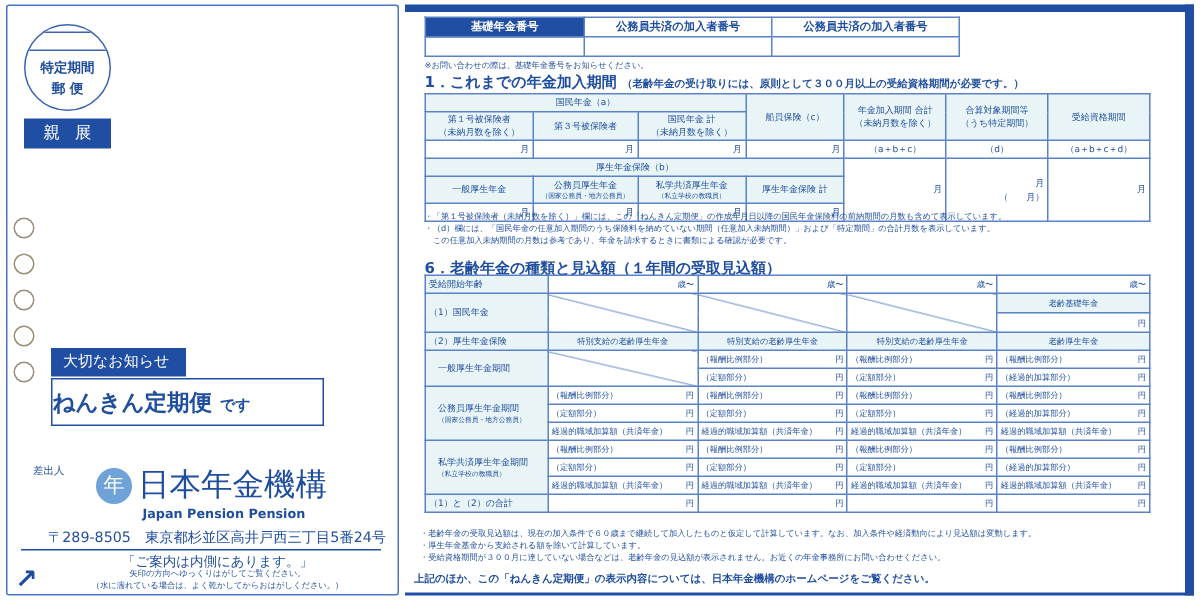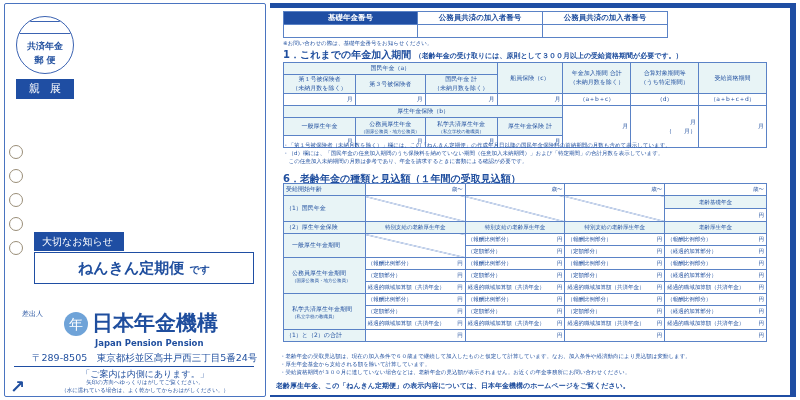--- a/index.html
+++ b/index.html
@@ -5,25 +5,25 @@
 *{box-sizing:border-box;margin:0;padding:0}
 body{width:800px;height:400px;background:#fff;position:relative;overflow:hidden;font-family:"DejaVu Sans",sans-serif;color:#1f4e9e}
 .abs{position:absolute}
 .left-panel{left:4px;top:3px;width:262px;height:394px;border:1.5px solid #4a74c0;border-radius:2px}
 .stamp{left:16px;top:16px;width:58px;height:58px;border:1.5px solid #3b63b2;border-radius:50%;text-align:center;font-size:9px;line-height:14px;padding-top:22px;font-weight:bold;overflow:hidden}
 .stamp::before{content:"";position:absolute;left:0;right:0;top:16px;border-top:1.5px solid #3b63b2}
 .stamp::after{content:"";position:absolute;left:8px;right:8px;top:4px;border-top:1px solid #3b63b2}
 .shinten{left:16px;top:79px;width:58px;height:20px;background:#1f4ea3;color:#fff;font-size:11px;text-align:center;line-height:20px;letter-spacing:10px;padding-left:10px}
 .hole{width:14px;height:14px;border:1.5px solid #9a8e78;border-radius:50%;left:9px}
 .notice-tab{left:34px;top:232px;width:90px;height:19px;background:#1f4ea3;color:#fff;font-size:10px;line-height:19px;padding-left:8px}
-.notice-box{left:34px;top:252px;width:220px;height:32px;border:1.5px solid #1f4ea3;text-align:center;font-size:15px;font-weight:bold;line-height:30px}
+.notice-box{left:34px;top:252px;width:182px;height:32px;border:1.5px solid #1f4ea3;text-align:left;font-size:15px;font-weight:bold;line-height:30px}
 .notice-box small{font-size:10px}
 .sender{left:22px;top:309px;font-size:7px}
 .logo-circle{left:64px;top:312px;width:24px;height:24px;border-radius:50%;background:#6fa3d8;color:#fff;font-size:14px;text-align:center;line-height:24px}
-.logo-jp{left:92px;top:309px;font-size:21px;font-weight:bold;letter-spacing:0px}
+.logo-jp{left:92px;top:309px;font-size:21px;font-weight:normal;letter-spacing:0px}
 .logo-en{left:95px;top:338px;font-size:8.5px;font-weight:bold}
 .addr{left:32px;top:352px;font-size:9.5px}
 .hr{left:14px;top:366px;width:240px;border-top:1px solid #1f4ea3}
 .arrow{left:10px;top:376px;font-size:18px;font-weight:bold}
 .guide1{left:70px;top:368px;width:150px;text-align:center;font-size:9px}
 .guide2{left:40px;top:379px;width:210px;text-align:center;font-size:5.5px}
 .guide3{left:40px;top:387px;width:210px;text-align:center;font-size:5.5px}
 .right-panel{left:270px;top:3px;width:526px;height:394px;border-top:5px solid #1f4ea3;border-right:6px solid #1f4ea3;border-bottom:2px solid #1f4ea3}
 table{border-collapse:collapse;font-size:6px;color:#1f4e9e}
 td{border:1px solid #5a82c6;text-align:center;vertical-align:middle;padding:0 2px}
@@ -47,21 +47,21 @@
 .diag{background:linear-gradient(to top right,transparent calc(50% - 0.6px),#5a82c6 50%,transparent calc(50% + 0.6px))}
 .bnotes{left:280px;top:352px;font-size:5.5px;line-height:8px}
 .bfoot{left:276px;top:381px;font-size:7px;font-weight:bold}
 .sub{font-size:5px;text-align:left}
 </style>
 </head>
 <body>
 
 <div class="abs left-panel"></div>
 <div class="abs stamp">
-  <div>共済年金</div>
+  <div>特定期間</div>
   <div>郵 便</div>
 </div>
 <div class="abs shinten">親展</div>
 <div class="abs hole" style="top:145px"></div>
 <div class="abs hole" style="top:169px"></div>
 <div class="abs hole" style="top:193px"></div>
 <div class="abs hole" style="top:217px"></div>
 <div class="abs hole" style="top:241px"></div>
 
 <div class="abs notice-tab">大切なお知らせ</div>
@@ -79,21 +79,21 @@
 <div class="abs arrow">↗</div>
 <div class="abs guide1">「ご案内は内側にあります。」</div>
 <div class="abs guide2">矢印の方向へゆっくりはがしてご覧ください。</div>
 <div class="abs guide3">（水に濡れている場合は、よく乾かしてからおはがしください。）</div>
 
 <div class="abs right-panel"></div>
 
 <table class="abs numtab">
   <tbody>
       <tr>
-    <td class="hd" style="width:134px">基礎年金番号</td>
+    <td class="hd" style="width:106px">基礎年金番号</td>
     <td class="hd2" style="width:125px">公務員共済の加入者番号</td>
     <td class="hd2" style="width:125px">公務員共済の加入者番号</td>
   </tr>
   <tr>
     <td></td>
     <td></td>
     <td></td>
   </tr>
 </tbody>
   </table>
@@ -258,13 +258,13 @@
     <td class="r">円</td>
   </tr>
 </tbody>
   </table>
 
 <div class="abs bnotes">
   <div>・老齢年金の受取見込額は、現在の加入条件で６０歳まで継続して加入したものと仮定して計算しています。なお、加入条件や経済動向により見込額は変動します。</div>
   <div>・厚生年金基金から支給される額を除いて計算しています。</div>
   <div>・受給資格期間が３００月に達していない場合などは、老齢年金の見込額が表示されません。お近くの年金事務所にお問い合わせください。</div>
 </div>
-<div class="abs bfoot">老齢厚生年金、この「ねんきん定期便」の表示内容については、日本年金機構のホームページをご覧ください。</div>
+<div class="abs bfoot">上記のほか、この「ねんきん定期便」の表示内容については、日本年金機構のホームページをご覧ください。</div>
 
 </body></html>

